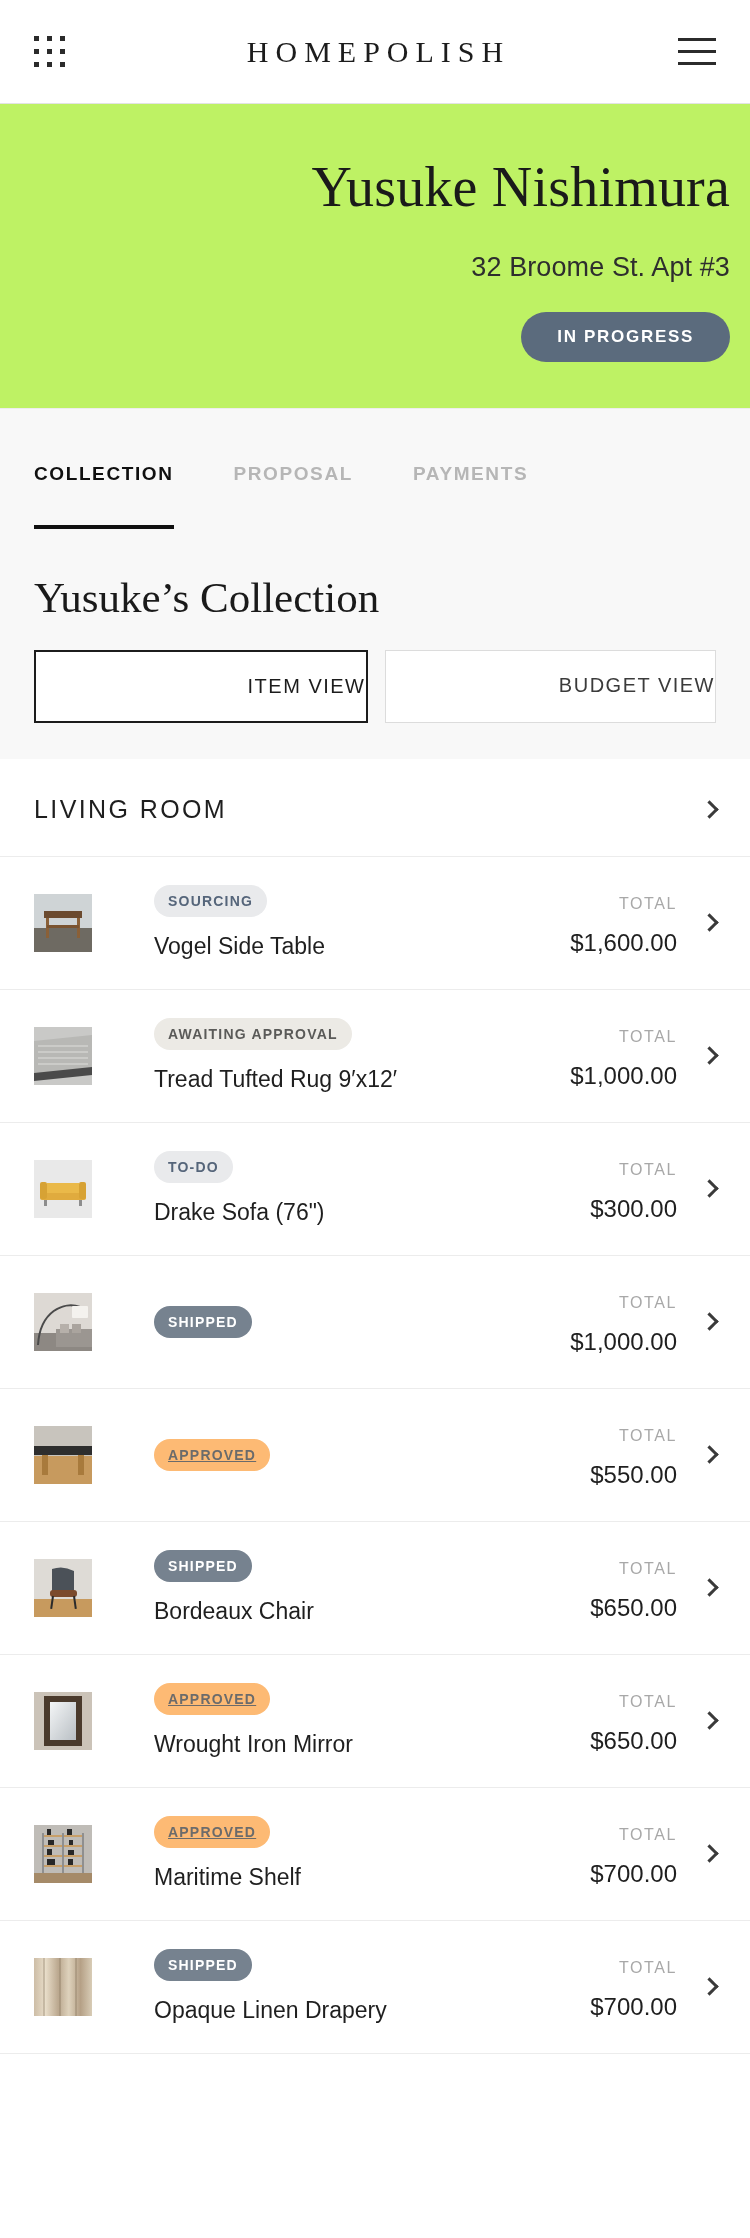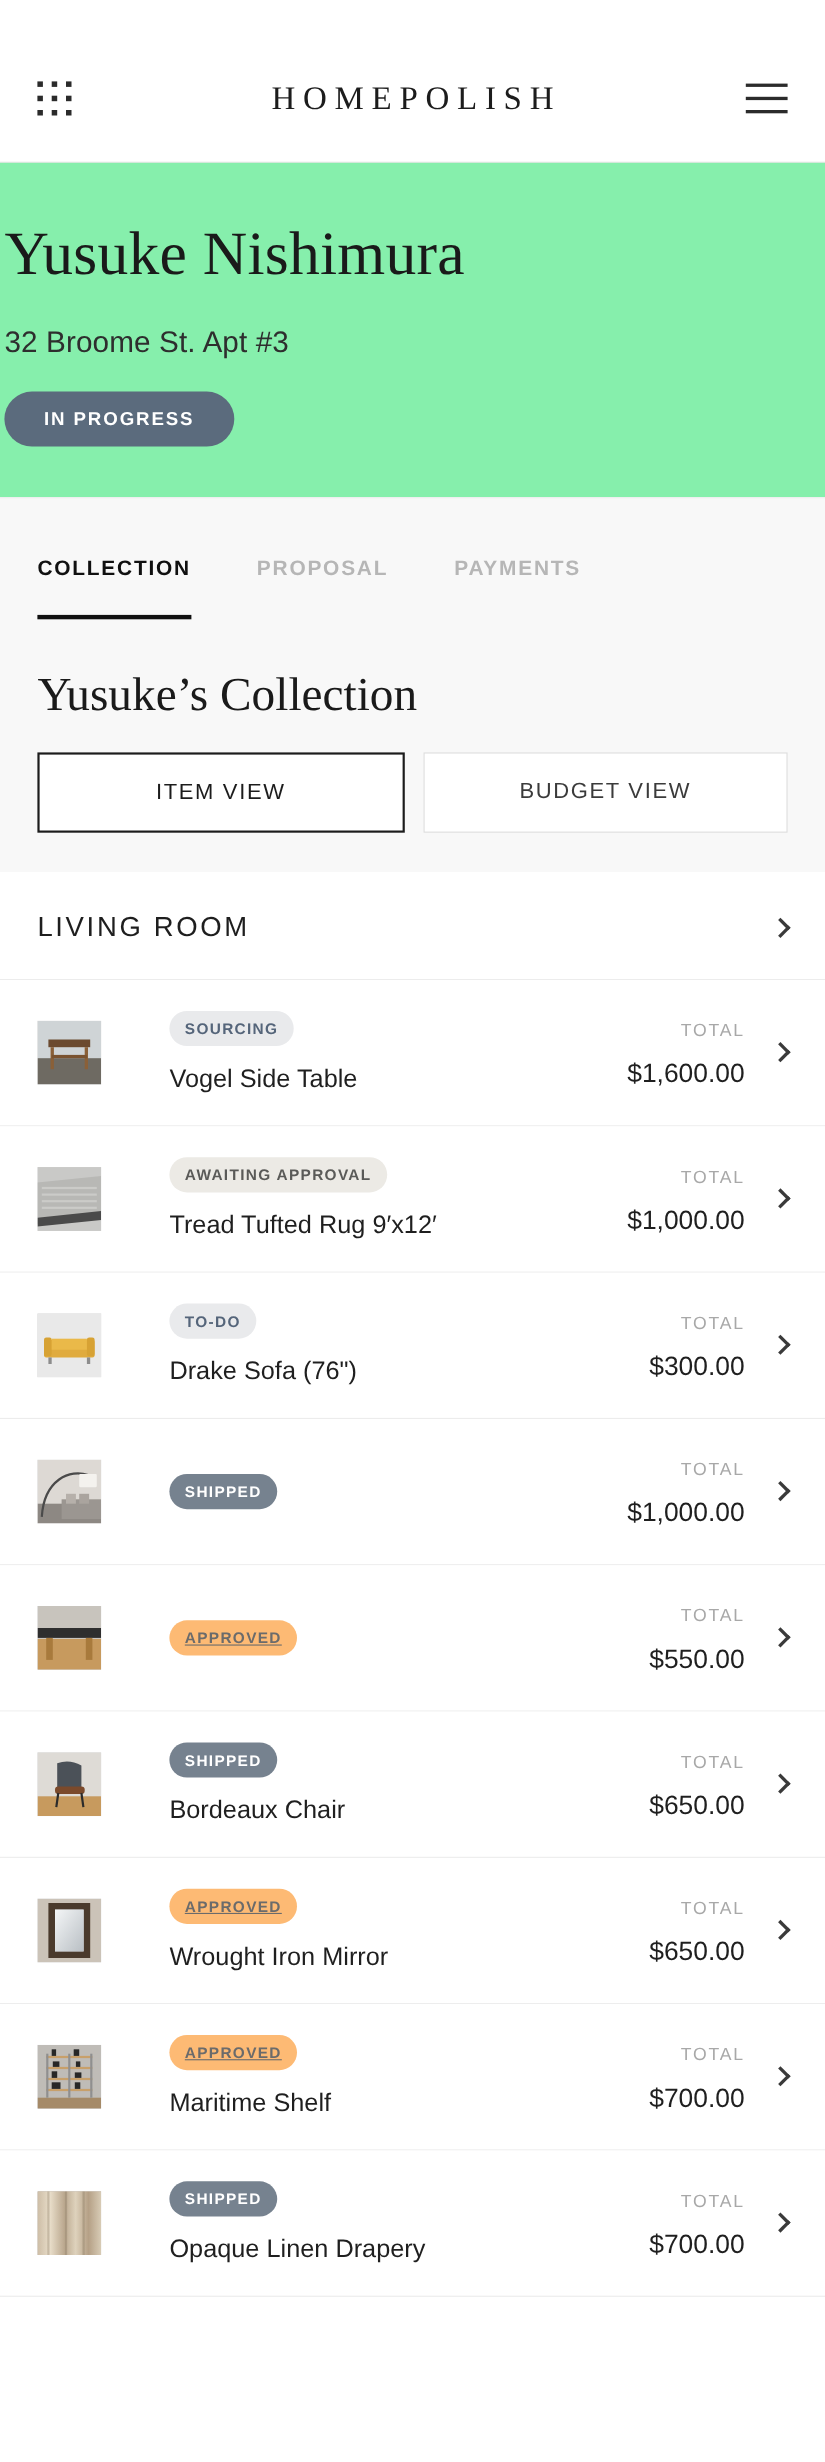--- a/index.html
+++ b/index.html
@@ -13,27 +13,26 @@
 
   .page {
     width: 750px;
     min-height: 2238px;
     background: #ffffff;
     position: relative;
   }
 
   
   .navbar {
-    height: 116px;
+    height: 104px;
     border-bottom: 1px solid #e3e3e3;
     display: flex;
     align-items: center;
     padding: 0 34px;
     background: #fff;
-    margin-top: 32px;
   }
   .nav-left, .nav-right {
     width: 70px;
     display: flex;
     align-items: center;
   }
   .nav-right { justify-content: flex-end; }
   .nav-center {
     flex: 1;
     display: flex;
@@ -73,23 +72,23 @@
   }
   .hamburger i {
     display: block;
     height: 3px;
     width: 38px;
     background: #2b2b2b;
   }
 
   
   .hero {
-    background: #86efac;
-    padding: 52px 4px 46px;
-    text-align: left;
+    background: #bef264;
+    padding: 52px 20px 46px;
+    text-align: right;
   }
   .client-name {
     font-family: "Liberation Serif", serif;
     font-size: 56px;
     line-height: 1.14;
     color: #1a1a1a;
     font-weight: 400;
     letter-spacing: 0.2px;
   }
   .client-address {
@@ -122,21 +121,21 @@
     display: flex;
     align-items: flex-end;
     padding: 54px 34px 0 34px;
     gap: 60px;
   }
   .tab {
     font-size: 19px;
     font-weight: 700;
     letter-spacing: 1.6px;
     color: #b6b6b6;
-    padding-bottom: 30px;
+    padding-bottom: 40px;
     cursor: pointer;
     border-bottom: 4px solid transparent;
     white-space: nowrap;
     text-align: center;
   }
   .tab.active {
     color: #101010;
     border-bottom-color: #101010;
   }
 
@@ -148,21 +147,21 @@
     font-weight: 400;
   }
 
   .view-toggle {
     display: flex;
     gap: 17px;
     padding: 28px 34px 0 34px;
   }
   .view-btn {
     flex: 1;
-    text-align: center;
+    text-align: right;
     font-size: 20px;
     letter-spacing: 1.5px;
     color: #3b3b3b;
     padding: 23px 0;
     background: #ffffff;
     border: 1px solid #dcdcdc;
     cursor: pointer;
     white-space: nowrap;
   }
   .view-btn.active {

